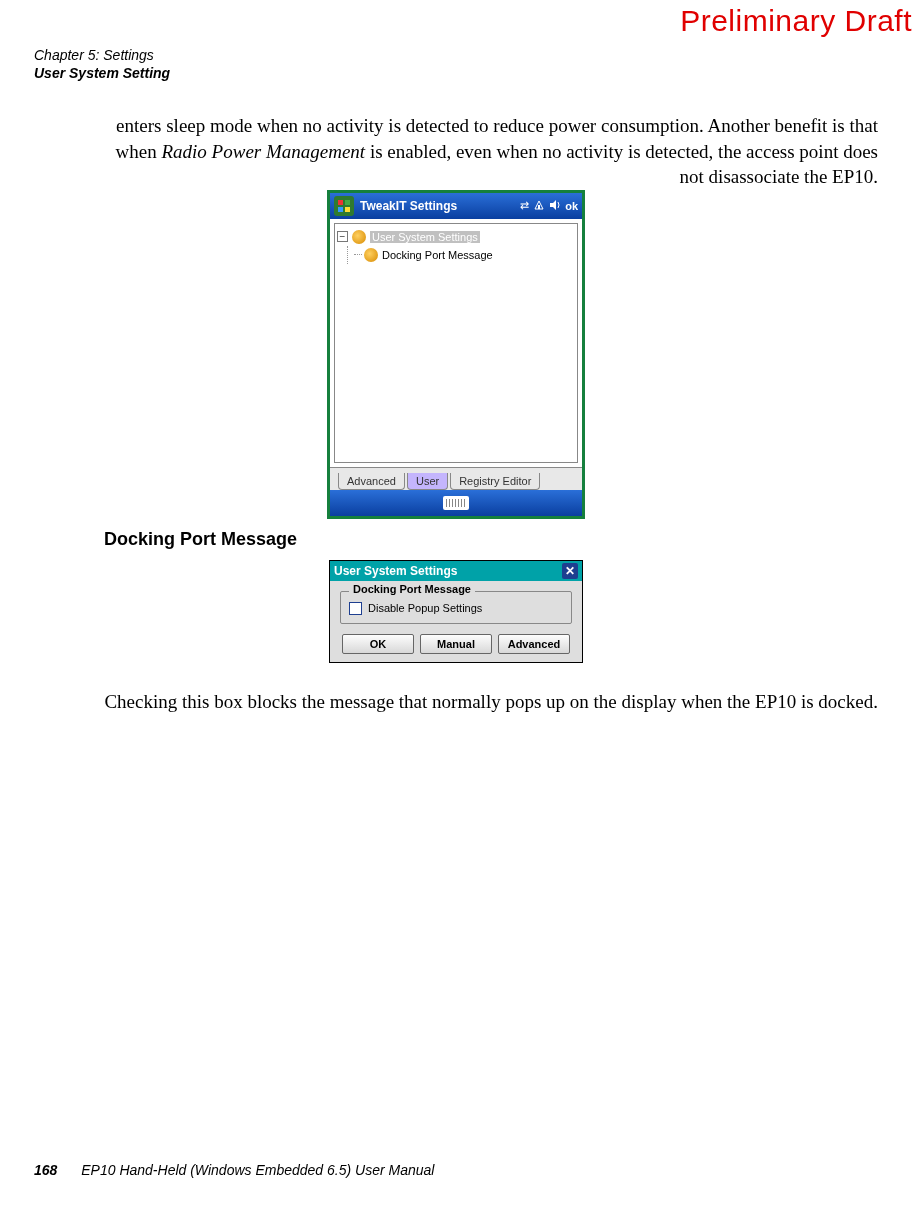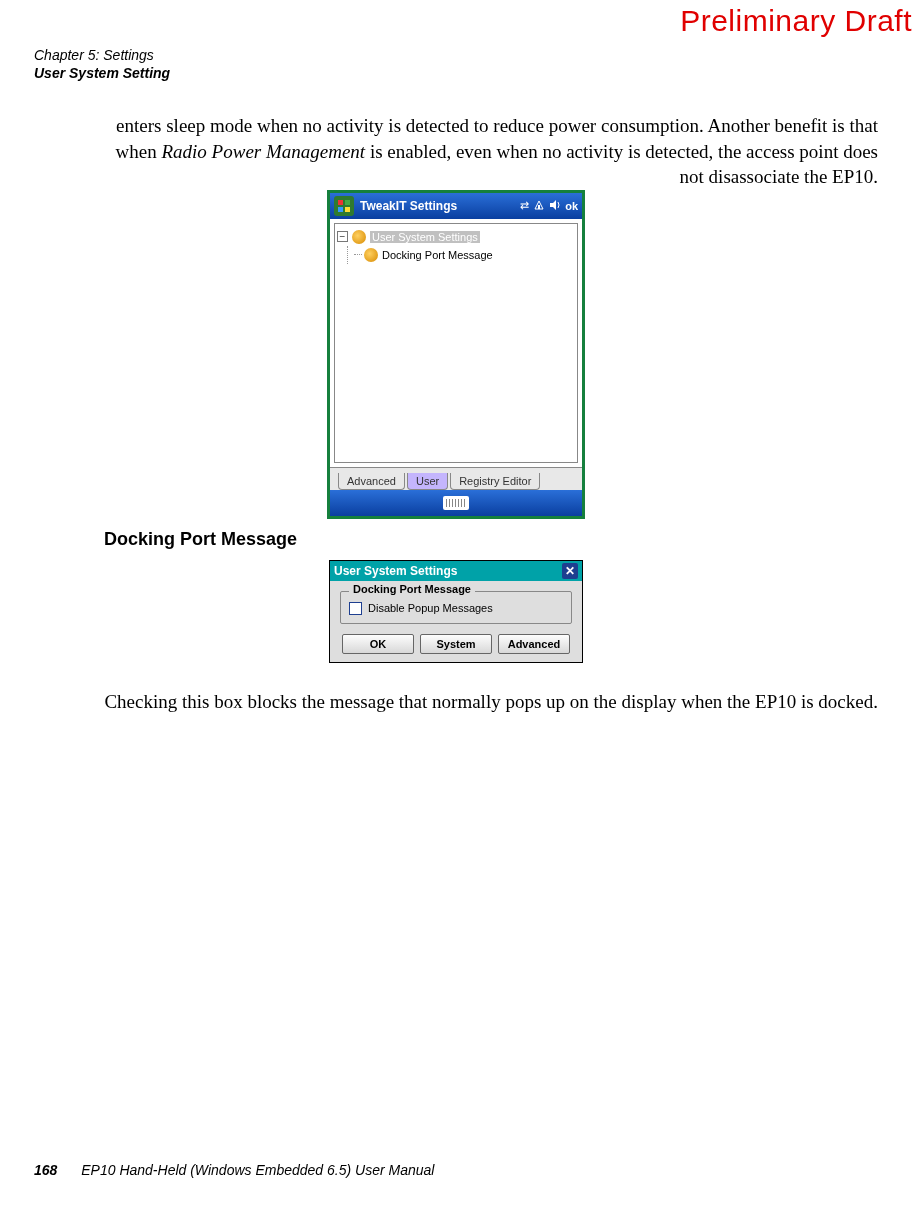--- a/index.html
+++ b/index.html
@@ -351,26 +351,26 @@
       <div class="titlebar2">
         <span>User System Settings</span>
         <span class="tb2-spacer"></span>
         <span class="close2">✕</span>
       </div>
       <div class="body2">
         <div class="group">
           <div class="group-title">Docking Port Message</div>
           <div class="cb-row">
             <span class="cb"></span>
-            <span>Disable Popup Messages</span>
+            <span>Disable Popup Settings</span>
           </div>
         </div>
         <div class="btn-row">
           <div class="btn">OK</div>
-          <div class="btn">System</div>
+          <div class="btn">Manual</div>
           <div class="btn">Advanced</div>
         </div>
       </div>
     </div>
   </div>
 
   <div class="body-text" style="margin-top:26px;">Checking this box blocks the message that normally pops up on the display when the EP10 is docked.</div>
 
 </div>
 

